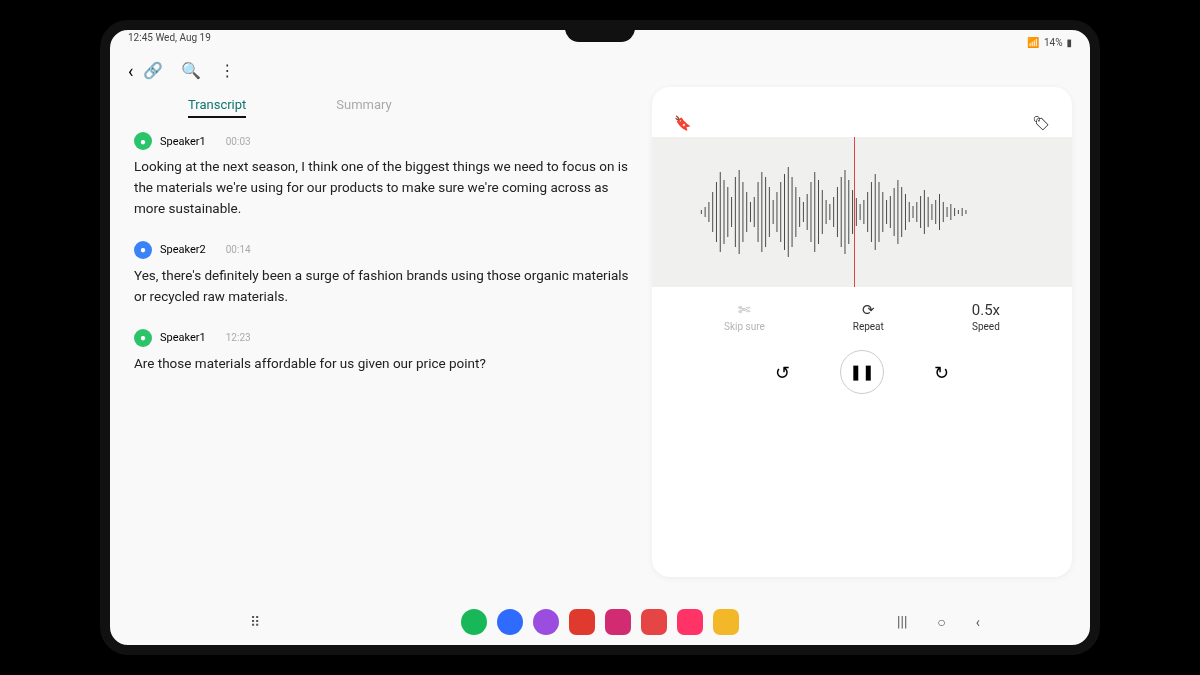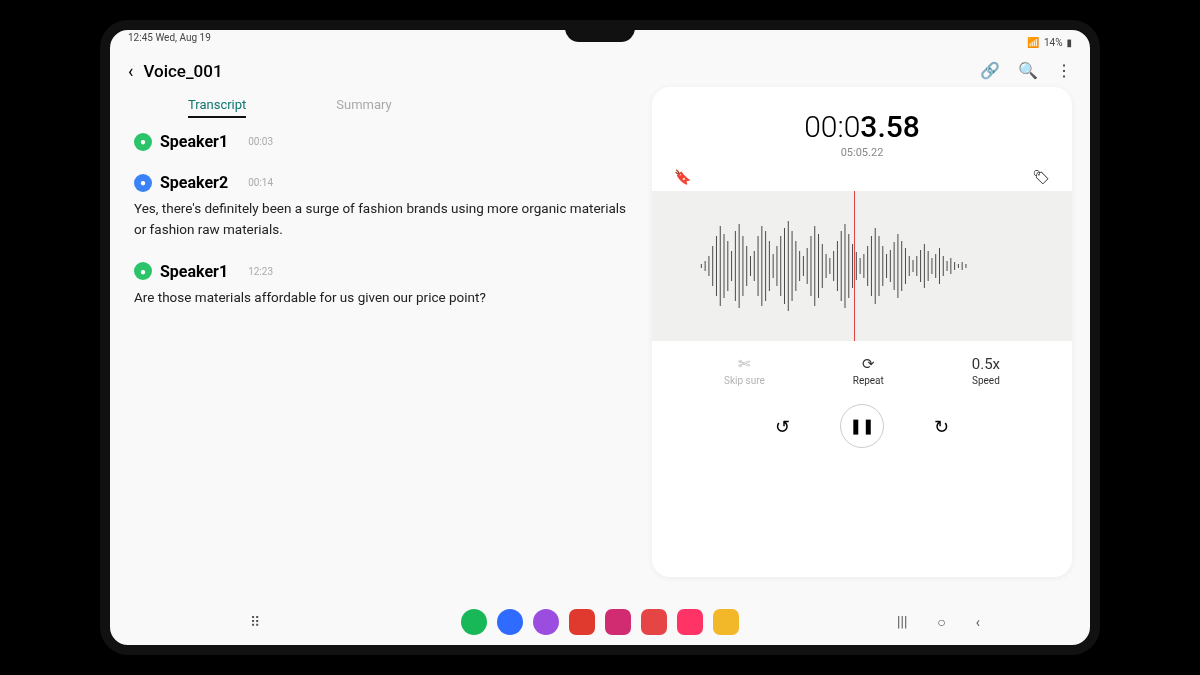--- a/index.html
+++ b/index.html
@@ -43,21 +43,21 @@
   .entries { padding: 0 6px; }
   .entry { margin-bottom: 22px; }
   .entry-head { display: flex; align-items: center; gap: 8px; margin-bottom: 6px; }
   .avatar {
     width: 18px; height: 18px; border-radius: 50%;
     display: flex; align-items: center; justify-content: center;
     color: #fff; font-size: 10px; font-weight: 600;
   }
   .av-green { background: #2bc46a; }
   .av-blue  { background: #3b82f6; }
-  .speaker-name { font-size: 16px; font-weight: 700; text-align: center; }
+  .speaker-name { font-size: 11px; font-weight: 400; text-align: center; }
   .timestamp { font-size: 10px; color: #aaa; padding-left: 12px; }
   .entry-text { font-size: 13.5px; line-height: 1.55; color: #222; }
   .player {
     width: 420px; background: #fff; border-radius: 18px;
     box-shadow: 0 1px 6px rgba(0,0,0,.06);
     display: flex; flex-direction: column; padding: 18px 16px 10px;
   }
   .time-line { text-align: center; margin-top: 4px; }
   .current-time { font-size: 30px; font-weight: 300; }
   .current-time .msec { font-weight: 500; }
@@ -111,68 +111,62 @@
     <span>12:45  Wed, Aug 19</span>
     <span class="right">
       <span>📶</span>
       <span>14%</span>
       <span>▮</span>
     </span>
   </div>
 
   <div class="header">
     <span class="back-arrow">‹</span>
-    <span class="title">Voice_001</span>
     <div class="header-actions">
       <span>🔗</span>
       <span>🔍</span>
       <span>⋮</span>
     </div>
   </div>
 
   <div class="content">
     <div class="left">
       <div class="tabs">
         <span class="tab active">Transcript</span>
         <span class="tab">Summary</span>
       </div>
       <div class="entries" id="entries">
           <div class="entry">
             <div class="entry-head">
     <span class="avatar av-green">●</span>
     <span class="speaker-name">Speaker1</span>
     <span class="timestamp">00:03</span>
   </div>
+  <div class="entry-text">Looking at the next season, I think one of the biggest things we need to focus on is the materials we're using for our products to make sure we're coming across as more sustainable.</div>
           </div>
           <div class="entry">
             <div class="entry-head">
     <span class="avatar av-blue">●</span>
     <span class="speaker-name">Speaker2</span>
     <span class="timestamp">00:14</span>
   </div>
-  <div class="entry-text">Yes, there's definitely been a surge of fashion brands using more organic materials or fashion raw materials.</div>
+  <div class="entry-text">Yes, there's definitely been a surge of fashion brands using those organic materials or recycled raw materials.</div>
           </div>
           <div class="entry">
             <div class="entry-head">
     <span class="avatar av-green">●</span>
     <span class="speaker-name">Speaker1</span>
     <span class="timestamp">12:23</span>
   </div>
   <div class="entry-text">Are those materials affordable for us given our price point?</div>
           </div>
         </div>
     </div>
 
     <div class="player">
-      <div class="time-line">
-        <div class="current-time">
-          <span>00:0</span><span class="msec">3.58</span>
-        </div>
-        <div class="total-time">05:05.22</div>
-      </div>
       <div class="marker-row">
         <span>🔖</span>
         <span>🏷</span>
       </div>
       <div class="waveform">
         <svg class="wave-svg" viewBox="0 0 400 120" preserveAspectRatio="none">
           <g stroke="#444" stroke-width="1">
           <line x1="30" y1="58" x2="30" y2="62"></line>
               <line x1="34" y1="55" x2="34" y2="65"></line>
               <line x1="38" y1="50" x2="38" y2="70"></line>

